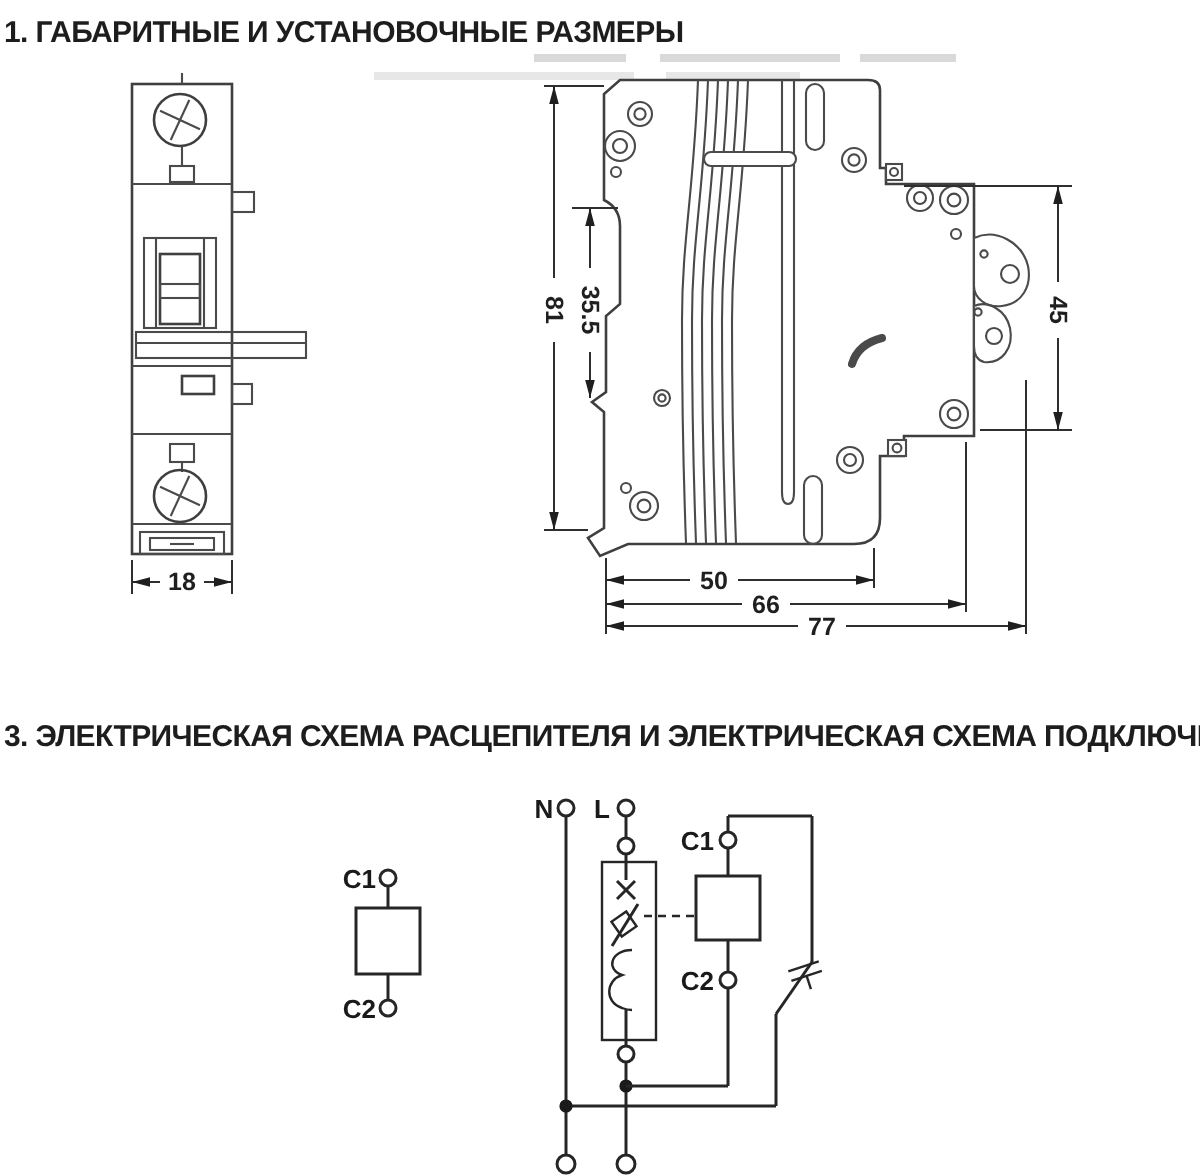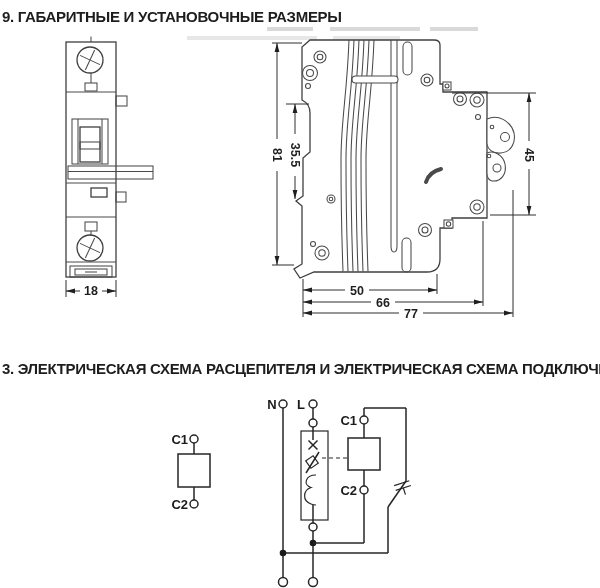--- a/index.html
+++ b/index.html
@@ -25,21 +25,21 @@
 <body>
 
 <div class="stage">
 
   <div class="artifact" style="left:267px;top:27px;width:46px;"></div>
   <div class="artifact" style="left:330px;top:27px;width:90px;"></div>
   <div class="artifact" style="left:430px;top:27px;width:48px;"></div>
   <div class="artifact light" style="left:187px;top:36px;width:130px;"></div>
   <div class="artifact light" style="left:333px;top:36px;width:67px;"></div>
 
-  <div class="heading" style="top:8px;">9. ГАБАРИТНЫЕ И УСТАНОВОЧНЫЕ РАЗМЕРЫ</div>
+  <div class="heading" style="top:8px;">1. ГАБАРИТНЫЕ И УСТАНОВОЧНЫЕ РАЗМЕРЫ</div>
   <div class="heading" style="top:360px;">3. ЭЛЕКТРИЧЕСКАЯ СХЕМА РАСЦЕПИТЕЛЯ И ЭЛЕКТРИЧЕСКАЯ СХЕМА ПОДКЛЮЧЕНИЯ</div>
 
   <svg width="600" height="588" viewBox="0 0 600 588">
 
     <g>
       <rect x="66" y="42" width="50" height="235" class="ln2"></rect>
       <line x1="91" y1="36.5" x2="91" y2="42" class="ln"></line>
 
       <g>
         <circle cx="90" cy="60" r="13" class="ln2"></circle>

